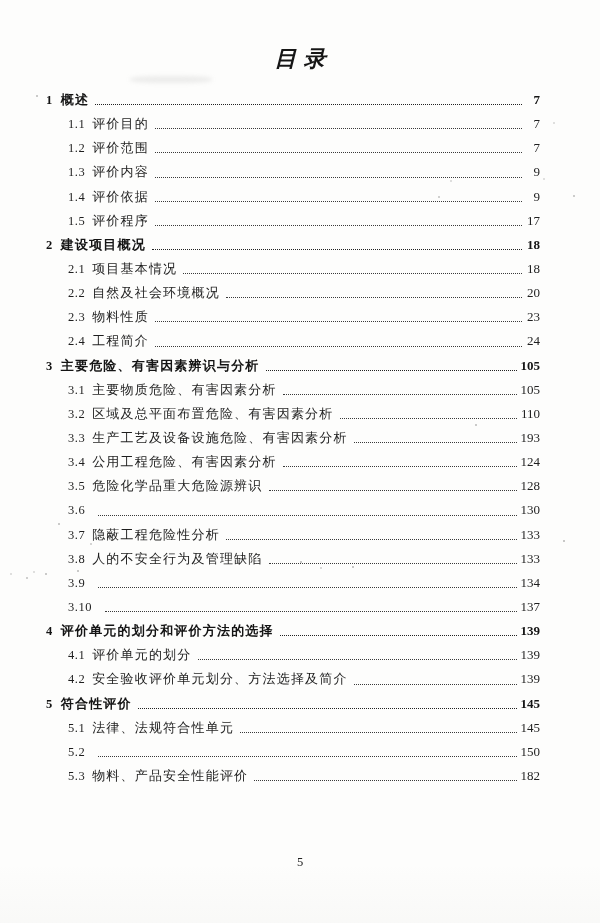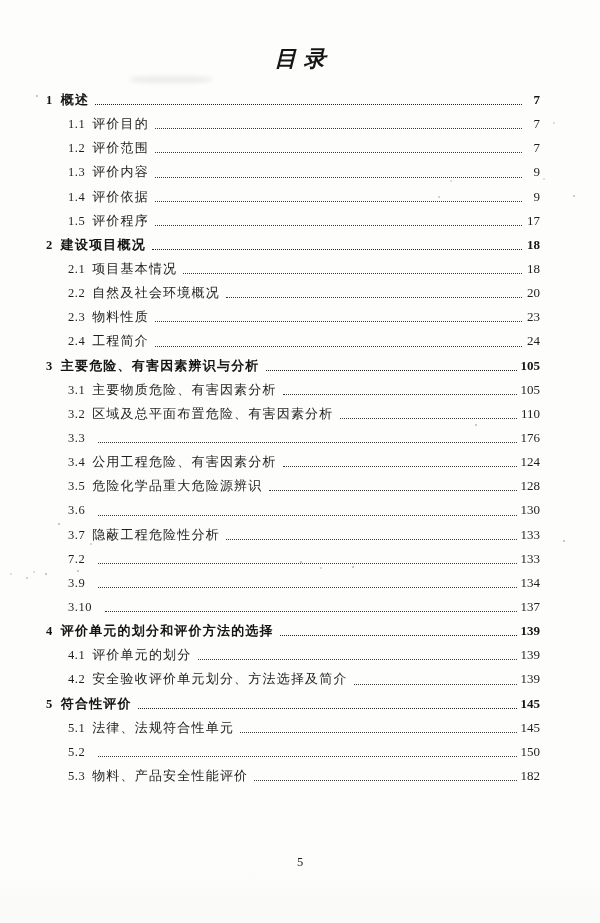--- a/index.html
+++ b/index.html
@@ -197,22 +197,23 @@
       <span class="toc-page">105</span>
     </div>
       <div class="toc-row l2">
       <span class="toc-num">3.2</span>
       <span class="toc-label">区域及总平面布置危险、有害因素分析</span>
       <span class="dot-leader"></span>
       <span class="toc-page">110</span>
     </div>
       <div class="toc-row l2">
       <span class="toc-num">3.3</span>
-      <span class="dot-leader"></span>
-      <span class="toc-page">176</span>
+      <span class="toc-label">生产工艺及设备设施危险、有害因素分析</span>
+      <span class="dot-leader"></span>
+      <span class="toc-page">193</span>
     </div>
       <div class="toc-row l2">
       <span class="toc-num">3.4</span>
       <span class="toc-label">公用工程危险、有害因素分析</span>
       <span class="dot-leader"></span>
       <span class="toc-page">124</span>
     </div>
       <div class="toc-row l2">
       <span class="toc-num">3.5</span>
       <span class="toc-label">危险化学品重大危险源辨识</span>
@@ -224,21 +225,22 @@
       <span class="dot-leader"></span>
       <span class="toc-page">130</span>
     </div>
       <div class="toc-row l2">
       <span class="toc-num">3.7</span>
       <span class="toc-label">隐蔽工程危险性分析</span>
       <span class="dot-leader"></span>
       <span class="toc-page">133</span>
     </div>
       <div class="toc-row l2">
-      <span class="toc-num">7.2</span>
+      <span class="toc-num">3.8</span>
+      <span class="toc-label">人的不安全行为及管理缺陷</span>
       <span class="dot-leader"></span>
       <span class="toc-page">133</span>
     </div>
       <div class="toc-row l2">
       <span class="toc-num">3.9</span>
       <span class="dot-leader"></span>
       <span class="toc-page">134</span>
     </div>
       <div class="toc-row l2">
       <span class="toc-num">3.10</span>

